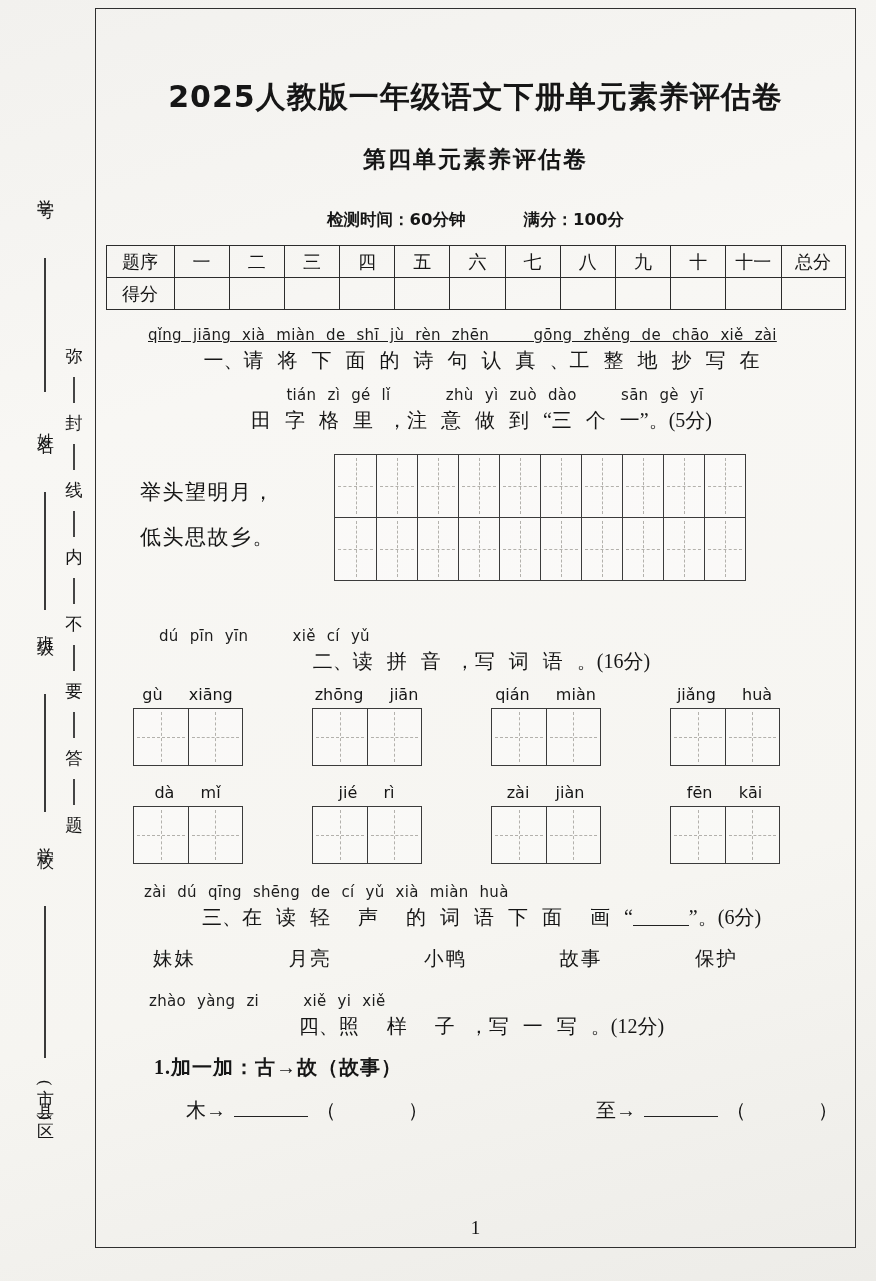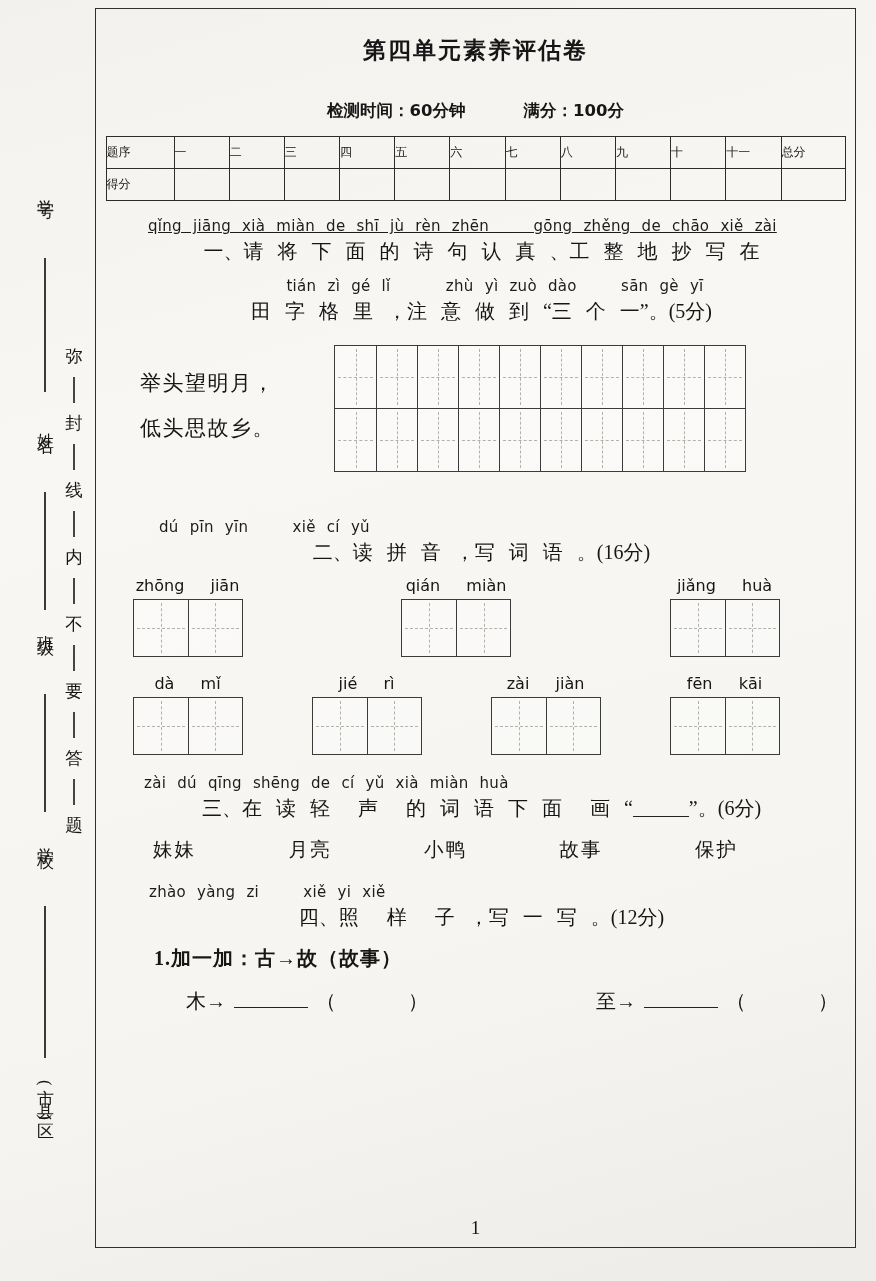--- a/index.html
+++ b/index.html
@@ -22,21 +22,21 @@
   .main-frame { position:absolute; left:95px; top:8px; width:761px; height:1240px;
                 border:1.6px solid #2f2f2f; }
   .title { margin-top:68px; text-align:center; font-family:"DejaVu Sans","Liberation Sans",sans-serif;
            font-weight:700; font-size:30px; letter-spacing:1px; }
   .subtitle { margin-top:26px; text-align:center; font-family:"DejaVu Sans","Liberation Sans",sans-serif;
               font-weight:700; font-size:23px; letter-spacing:2px; }
   .info-line { margin-top:34px; display:flex; justify-content:center; gap:58px;
                font-family:"DejaVu Sans","Liberation Sans",sans-serif; font-weight:700; font-size:16.5px; }
 
   .score-table { border-collapse:collapse; margin:14px auto 0; table-layout:fixed; width:740px; }
-  .score-table td { border:1.6px solid #2c2c2c; height:32px; font-size:12px; padding:0; }
+  .score-table td { border:1.6px solid #2c2c2c; height:32px; text-align:center; font-size:18px; padding:0; }
 
   
   .qblock { padding-left:12px; }
   .q-py { font-family:"DejaVu Sans","Liberation Sans",sans-serif; font-size:15px; white-space:pre;
           word-spacing:6px; letter-spacing:0.3px; color:#1c1c1c; }
   .q-cn { font-size:20px; white-space:pre; word-spacing:9px; margin-top:3px;text-align:center; }
 
   .q1 { margin-top:16px; }
   .q1 .py1 { margin-left:40px;text-decoration:underline; }
   .q1 .py2 { margin-left:27px; margin-top:12px;text-align:center; }
@@ -111,20 +111,21 @@
     <span class="seal-dash"></span>
     <span class="seal-char">要</span>
     <span class="seal-dash"></span>
     <span class="seal-char">答</span>
     <span class="seal-dash"></span>
     <span class="seal-char">题</span>
   </div>
 
   <div class="main-frame">
 
+    <div class="title">2025人教版一年级语文下册单元素养评估卷</div>
     <div class="subtitle">第四单元素养评估卷</div>
 
     <div class="info-line">
       <span>检测时间：60分钟</span>
       <span>满分：100分</span>
     </div>
 
     <table class="score-table">
       <colgroup>
         <col style="width:68px">
@@ -212,20 +213,27 @@
             </div>
           </div>
       </div>
     </div>
 
     <div class="qblock q2">
       <div class="q-py q2-py">dú pīn yīn    xiě cí yǔ</div>
       <div class="q-cn">二、读 拼 音 ，写 词 语 。(16分)</div>
       <div class="word-row">
         <div class="word-group">
+          <div class="word-pinyin">gù  xiāng</div>
+          <div class="tzg word-box"><div class="tzg-row">
+                <div class="tzg-cell"></div>
+                <div class="tzg-cell"></div>
+              </div></div>
+        </div>
+        <div class="word-group">
           <div class="word-pinyin">zhōng  jiān</div>
           <div class="tzg word-box"><div class="tzg-row">
                 <div class="tzg-cell"></div>
                 <div class="tzg-cell"></div>
               </div></div>
         </div>
         <div class="word-group">
           <div class="word-pinyin">qián  miàn</div>
           <div class="tzg word-box"><div class="tzg-row">
                 <div class="tzg-cell"></div>

